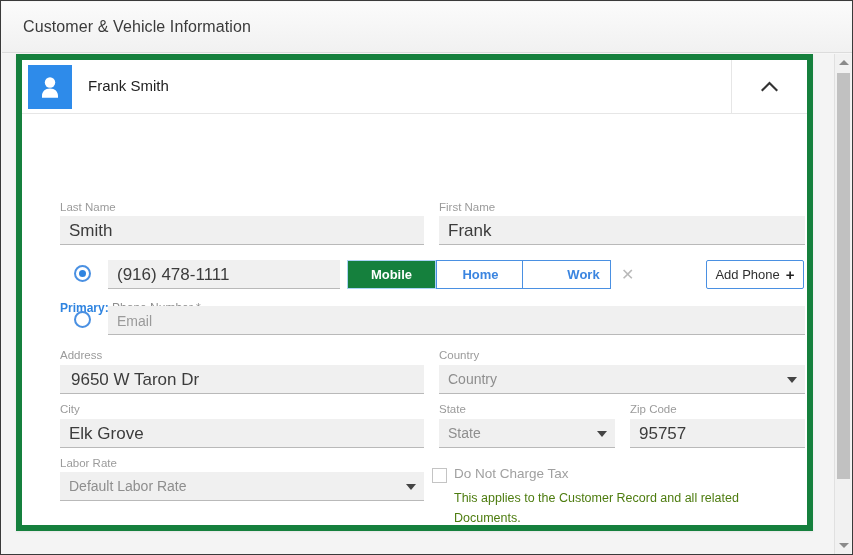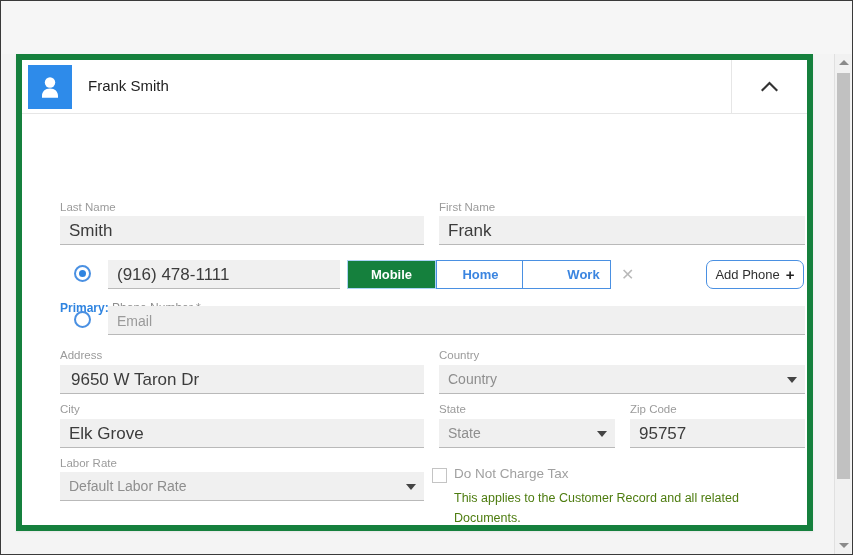--- a/index.html
+++ b/index.html
@@ -198,21 +198,21 @@
     color: #b9b9b9;
     cursor: pointer;
     line-height: 1;
   }
 
   .btn-outline {
     position: absolute;
     height: 29px;
     background: #fff;
     border: 1px solid #4a90e2;
-    border-radius: 7px;
+    border-radius: 2px;
     color: #2f2f2f;
     font-size: 13px;
     display: flex;
     align-items: center;
     justify-content: center;
     gap: 6px;
     cursor: pointer;
     font-family: "Liberation Sans", sans-serif;
   }
   .plus-bold { font-weight: bold; font-size: 15px; color:#222; }
@@ -275,20 +275,23 @@
     height: 406px;
     background: #c1c1c1;
     cursor: pointer;
   }
 </style>
 </head>
 <body>
 
 <div class="window">
 
+  <div class="titlebar">
+    <div class="titlebar-text">Customer &amp; Vehicle Information</div>
+  </div>
 
   <div class="page">
 
     <div class="card">
 
       <div class="card-header">
         <div class="avatar">
           <svg width="22" height="24" viewBox="0 0 22 24" aria-hidden="true">
             <circle cx="11" cy="7.5" r="5.2" fill="#ffffff"></circle>
             <path d="M11 13.5c-5 0-8 3.2-8 7.2v2h16v-2c0-4-3-7.2-8-7.2z" fill="#ffffff"></path>

